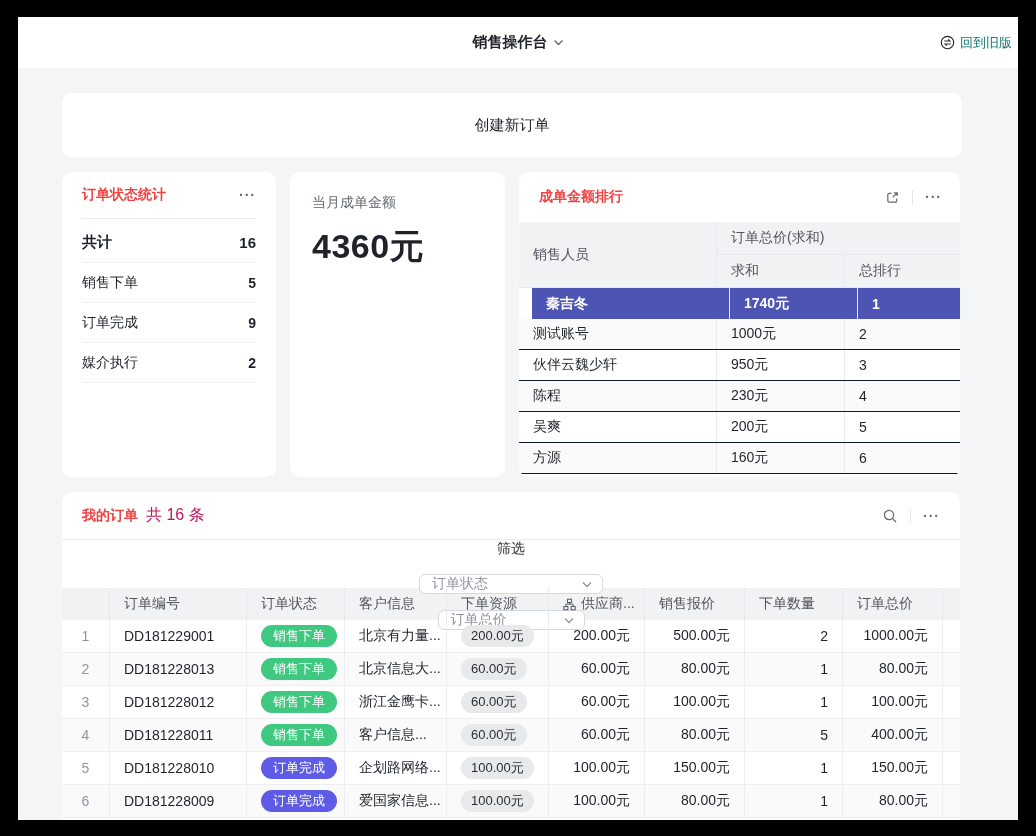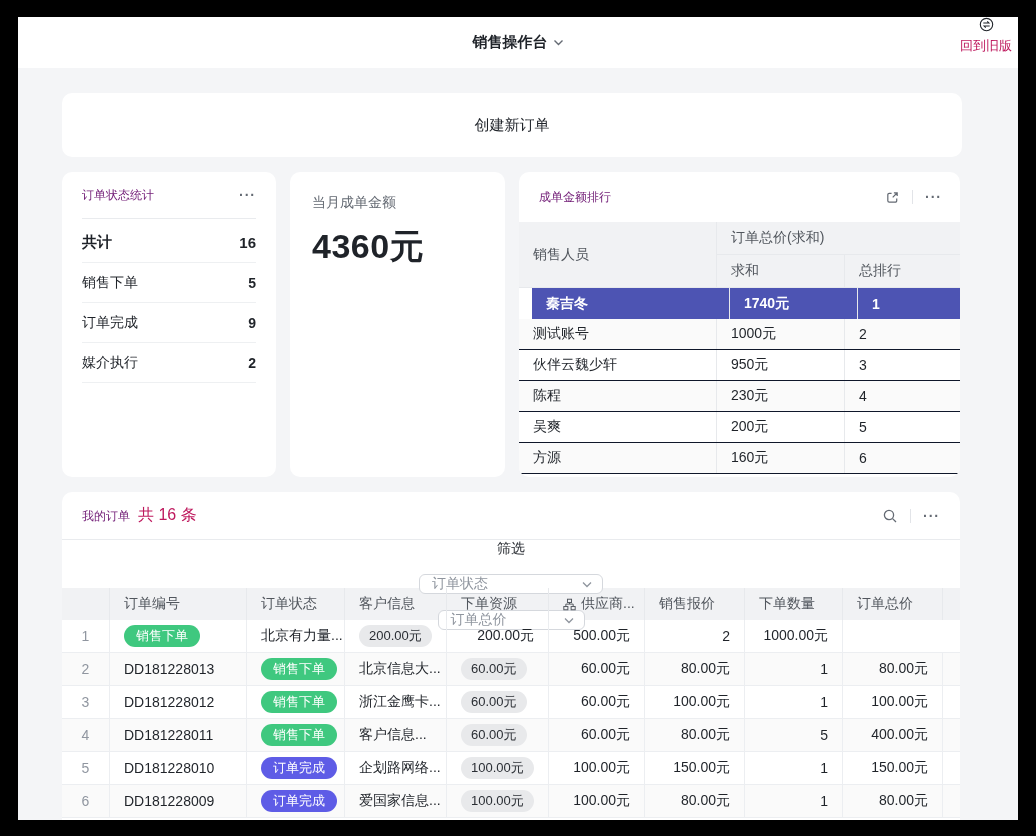--- a/index.html
+++ b/index.html
@@ -20,38 +20,38 @@
     position:relative; height:51px; background:#fff;
   }
   .topbar-title {
     position:absolute; left:50%; top:0; transform:translateX(-50%);
     height:51px; display:flex; align-items:center; gap:6px;
     font-size:15px; font-weight:bold; color:#1f2329; cursor:pointer;
   }
   .topbar-right {
     position:absolute; right:6px; top:0; height:51px;
     display:flex; align-items:center; gap:5px;
-    font-size:13px; color:#be185d; cursor:pointer;flex-direction:column;
+    font-size:13px; color:#0f766e; cursor:pointer;
   }
   .icon { display:inline-flex; align-items:center; justify-content:center; color:#646a73; }
   
   .page-body { position:relative; height:752px; }
   .card { position:absolute; background:#fff; border-radius:10px; overflow:hidden; }
   .create-card {
     left:44px; top:25px; width:900px; height:64px;
     display:flex; align-items:center; justify-content:center;
     font-size:15px; color:#1f2329; cursor:pointer;
   }
   
   .status-card { left:44px; top:104px; width:214px; height:305px; padding:0 20px; }
   .card-head {
     height:47px; display:flex; align-items:center; justify-content:space-between;
     border-bottom:1px solid #e9ebee;
   }
-  .card-title { font-size:12px; font-weight:normal; color:#701a75; }
+  .card-title { font-size:14px; font-weight:bold; color:#ef4444; }
   .more-btn { font-size:14px; font-weight:bold; color:#646a73; letter-spacing:1px; cursor:pointer; line-height:1; }
   .status-list { padding-top:4px; }
   .status-row {
     height:40px; display:flex; align-items:center; justify-content:space-between;
     border-bottom:1px solid #eef0f2; font-size:14px;
   }
   .status-row .v { font-weight:bold; }
   .status-row.total { font-size:15px; font-weight:bold; }
   
   .amount-card { left:272px; top:104px; width:215px; height:305px; padding:22px 22px; }
@@ -300,20 +300,21 @@
         <div class="cell">销售报价</div>
         <div class="cell">下单数量</div>
         <div class="cell">订单总价</div>
         <div class="cell"></div>
       </div>
 
       <div>
 
         <div class="ogrid orow">
           <div class="cell center">1</div>
+          <div class="cell">DD181229001</div>
           <div class="cell">
               <span class="pill" style="background: rgb(63, 200, 127);">销售下单</span>
             </div>
           <div class="cell">北京有力量...</div>
           <div class="cell">
               <span class="gpill">200.00元</span>
             </div>
           <div class="cell right">200.00元</div>
           <div class="cell right">500.00元</div>
           <div class="cell right">2</div>

